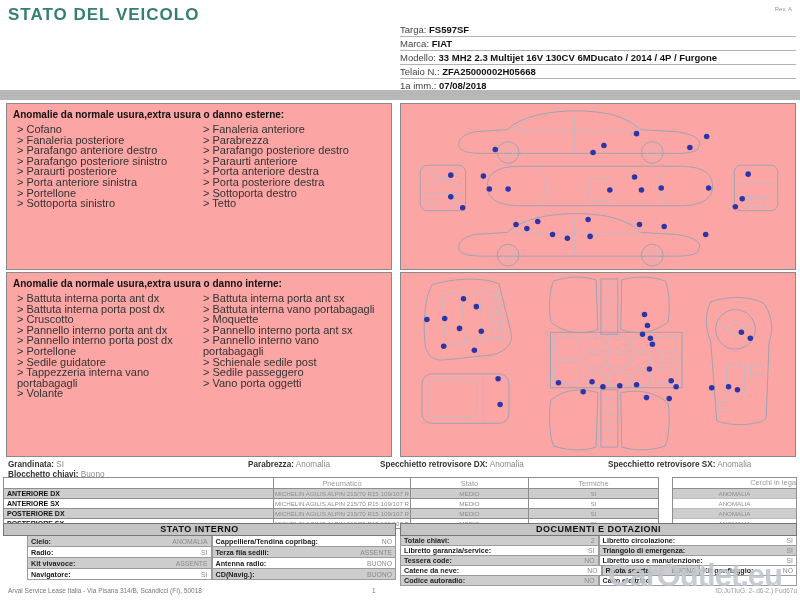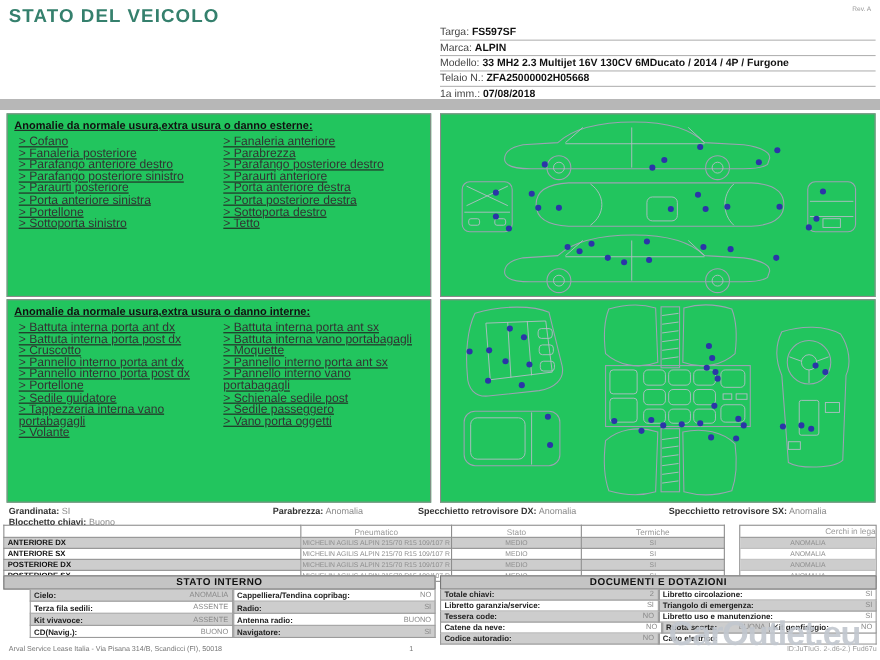--- a/index.html
+++ b/index.html
@@ -10,21 +10,21 @@
          letter-spacing:1px;color:#35806D;}
   .rev{position:absolute;right:8px;top:6px;font-size:6px;color:#999;}
   .info-left{position:absolute;left:8px;top:29px;width:382px;}
   .info-right{position:absolute;left:400px;top:23px;width:396px;}
   .irow{border-bottom:1px solid #b3b3b3;padding:1px 0 1px 0;font-size:9.5px;line-height:11px;color:#444;}
   .irow .val{font-weight:bold;color:#111;}
   .irow.wrap{padding-right:48px;}
   
   .graybar{position:absolute;left:0;top:90px;width:800px;height:10px;background:#b7b7b7;}
   
-  .box{position:absolute;border:1px solid #8a8a8a;background:#22c55e;text-decoration:underline;}
+  .box{position:absolute;border:1px solid #8a8a8a;background:#fca5a5;}
   .b-ext{left:6px;top:103px;width:384px;height:165px;}
   .b-int{left:6px;top:272px;width:384px;height:183px;}
   .b-dext{left:400px;top:103px;width:394px;height:165px;}
   .b-dint{left:400px;top:272px;width:394px;height:183px;}
   .anom-title{font-size:10px;font-weight:bold;color:#111;padding:5px 0 4px 6px;}
   .anom-cols{display:flex;padding-left:10px;}
   .anom-col{width:172px;margin-right:14px;}
   .anom-item{font-size:11px;line-height:10.6px;color:#333;}
   
   svg{display:block;}
@@ -79,21 +79,21 @@
 <body>
 
 <div id="page">
 
   <div class="title">STATO DEL VEICOLO</div>
   <div class="rev">Rev. A</div>
 
 
   <div class="info-right">
     <div class="irow"><span class="lbl">Targa:</span> <span class="val">FS597SF</span></div>
-    <div class="irow"><span class="lbl">Marca:</span> <span class="val">ALPIN</span></div>
+    <div class="irow"><span class="lbl">Marca:</span> <span class="val">FIAT</span></div>
     <div class="irow wrap"><span class="lbl">Modello:</span> <span class="val">33 MH2 2.3 Multijet 16V 130CV 6MDucato / 2014 / 4P / Furgone</span></div>
     <div class="irow"><span class="lbl">Telaio N.:</span> <span class="val">ZFA25000002H05668</span></div>
     <div class="irow"><span class="lbl">1a imm.:</span> <span class="val">07/08/2018</span></div>
   </div>
 
   <div class="graybar"></div>
 
   <div class="box b-ext">
     <div class="anom-title">Anomalie da normale usura,extra usura o danno esterne:</div>
     <div class="anom-cols">
@@ -377,46 +377,46 @@
             <span class="plbl">Cielo:</span>
             <span class="pval">ANOMALIA</span>
           </div>
         <div class="half">
             <span class="plbl">Cappelliera/Tendina copribag:</span>
             <span class="pval">NO</span>
           </div>
       </div>
       <div class="prow">
         <div class="half">
+            <span class="plbl">Radio:</span>
+            <span class="pval">SI</span>
+          </div>
+        <div class="half">
             <span class="plbl">Terza fila sedili:</span>
             <span class="pval">ASSENTE</span>
           </div>
-        <div class="half">
-            <span class="plbl">Radio:</span>
-            <span class="pval">SI</span>
-          </div>
       </div>
       <div class="prow">
         <div class="half">
             <span class="plbl">Kit vivavoce:</span>
             <span class="pval">ASSENTE</span>
           </div>
         <div class="half">
             <span class="plbl">Antenna radio:</span>
             <span class="pval">BUONO</span>
           </div>
       </div>
       <div class="prow">
         <div class="half">
+            <span class="plbl">Navigatore:</span>
+            <span class="pval">SI</span>
+          </div>
+        <div class="half">
             <span class="plbl">CD(Navig.):</span>
             <span class="pval">BUONO</span>
-          </div>
-        <div class="half">
-            <span class="plbl">Navigatore:</span>
-            <span class="pval">SI</span>
           </div>
       </div>
     </div>
   </div>
 
   <div class="ptable docs">
     <div class="ph">DOCUMENTI E DOTAZIONI</div>
     <div class="rows">
       <div class="prow">
         <div class="half">

